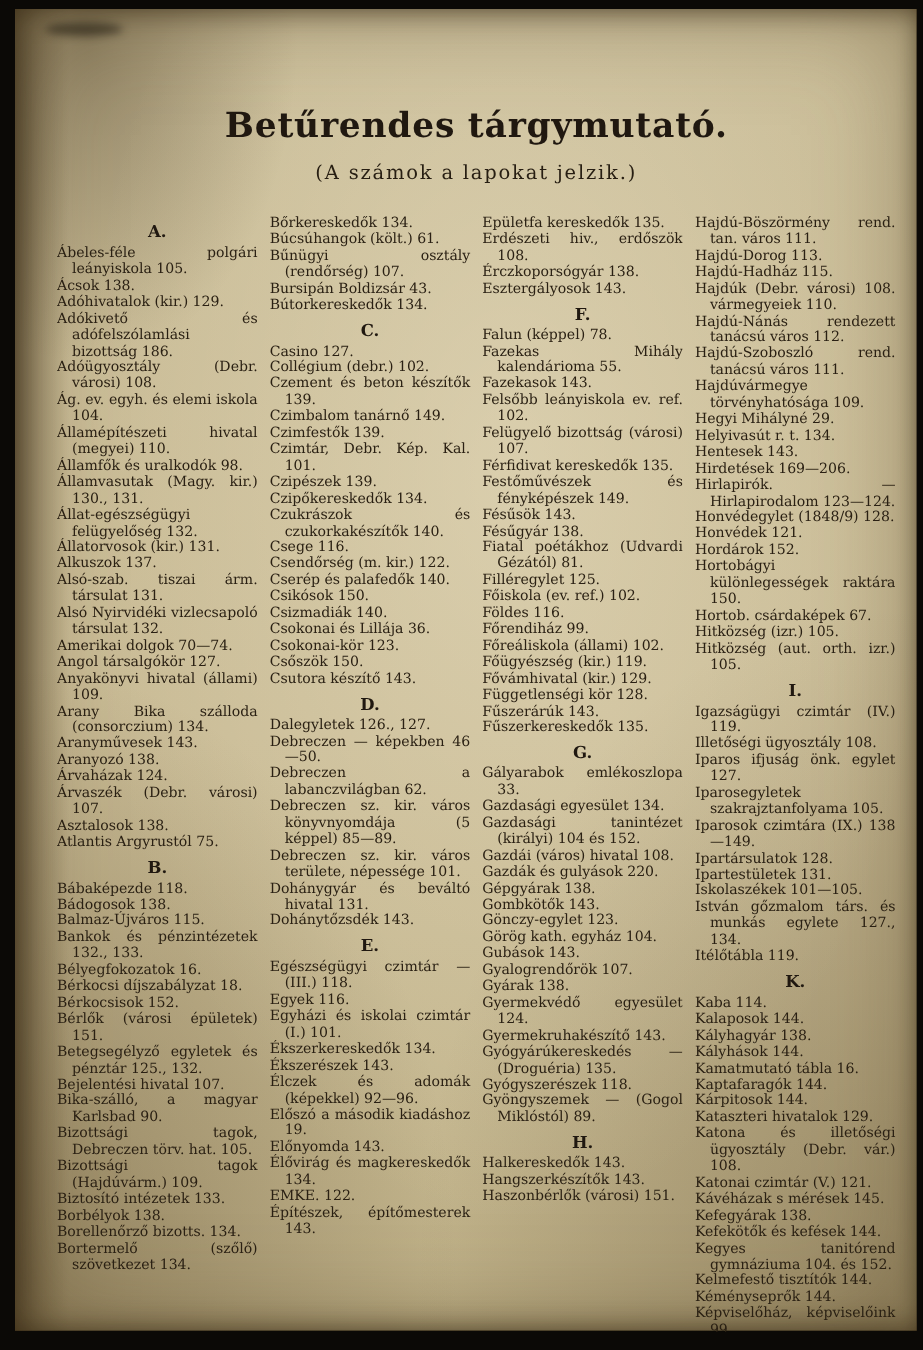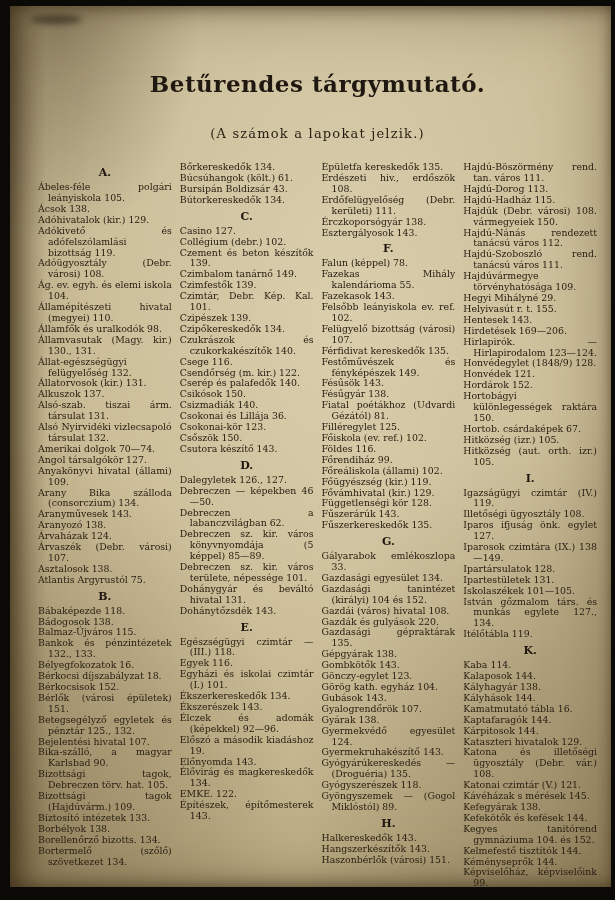--- a/index.html
+++ b/index.html
@@ -28,21 +28,21 @@
   .paper::before{
     content:"";position:absolute;left:20px;top:9px;width:52px;height:9px;
     background:rgba(18,13,6,0.50);filter:blur(3px);border-radius:50%;
   }
   .inner{position:absolute;left:0;top:0;right:0;bottom:0;padding:66px 14px 0 28px;box-sizing:border-box;}
   .title{
     margin:0;text-align:center;font-weight:bold;color:#201810;
     font-size:23px;line-height:1.05;letter-spacing:0.5px;
   }
   .subtitle{
-    margin:30px 0 0 0;text-align:center;color:#271e12;
+    margin:12px 0 0 0;text-align:center;color:#271e12;
     font-size:13px;letter-spacing:1.2px;
   }
   .columns{display:flex;gap:8px;margin-top:21px;height:744px;}
   .col{flex:1 1 0;min-width:0;overflow:hidden;}
   .entry{
     font-size:9.4px;line-height:10.9px;color:#2a2013;
     text-align:justify;padding-left:10px;text-indent:-10px;
     overflow-wrap:break-word;
   }
   .section-letter{
@@ -57,21 +57,21 @@
   <div class="paper">
     <div class="inner">
       <h1 class="title">Betűrendes tárgymutató.</h1>
       <div class="subtitle">(A számok a lapokat jelzik.)</div>
       <div class="columns">
         <div class="col">
             <div class="section-letter">A.</div>
             <div class="entry">Ábeles-féle polgári leányiskola 105.</div>
             <div class="entry">Ácsok 138.</div>
             <div class="entry">Adóhivatalok (kir.) 129.</div>
-            <div class="entry">Adókivető és adófelszólamlási bizottság 119.</div>
+            <div class="entry">Adókivető és adófelszólamlási bizottság 186.</div>
             <div class="entry">Adóügyosztály (Debr. városi) 108.</div>
             <div class="entry">Ág. ev. egyh. és elemi iskola 104.</div>
             <div class="entry">Államépítészeti hivatal (megyei) 110.</div>
             <div class="entry">Államfők és uralkodók 98.</div>
             <div class="entry">Államvasutak (Magy. kir.) 130., 131.</div>
             <div class="entry">Állat-egészségügyi felügyelőség 132.</div>
             <div class="entry">Állatorvosok (kir.) 131.</div>
             <div class="entry">Alkuszok 137.</div>
             <div class="entry">Alsó-szab. tiszai árm. társulat 131.</div>
             <div class="entry">Alsó Nyirvidéki vizlecsapoló társulat 132.</div>
@@ -100,20 +100,21 @@
             <div class="entry">Bizottsági tagok, Debreczen törv. hat. 105.</div>
             <div class="entry">Bizottsági tagok (Hajdúvárm.) 109.</div>
             <div class="entry">Biztosító intézetek 133.</div>
             <div class="entry">Borbélyok 138.</div>
             <div class="entry">Borellenőrző bizotts. 134.</div>
             <div class="entry">Bortermelő (szőlő) szövetkezet 134.</div>
           </div>
         <div class="col">
             <div class="entry">Bőrkereskedők 134.</div>
             <div class="entry">Búcsúhangok (költ.) 61.</div>
+            <div class="entry">Bűnügyi osztály (rendőrség) 107.</div>
             <div class="entry">Bursipán Boldizsár 43.</div>
             <div class="entry">Bútorkereskedők 134.</div>
             <div class="section-letter">C.</div>
             <div class="entry">Casino 127.</div>
             <div class="entry">Collégium (debr.) 102.</div>
             <div class="entry">Czement és beton készítők 139.</div>
             <div class="entry">Czimbalom tanárnő 149.</div>
             <div class="entry">Czimfestők 139.</div>
             <div class="entry">Czimtár, Debr. Kép. Kal. 101.</div>
             <div class="entry">Czipészek 139.</div>
@@ -145,21 +146,20 @@
             <div class="entry">Élczek és adomák (képekkel) 92—96.</div>
             <div class="entry">Előszó a második kiadáshoz 19.</div>
             <div class="entry">Előnyomda 143.</div>
             <div class="entry">Élővirág és magkereskedők 134.</div>
             <div class="entry">EMKE. 122.</div>
             <div class="entry">Építészek, építőmesterek 143.</div>
           </div>
         <div class="col">
             <div class="entry">Épületfa kereskedők 135.</div>
             <div class="entry">Erdészeti hiv., erdőszök 108.</div>
-            <div class="entry">Erdőfelügyelőség (Debr. kerületi) 111.</div>
             <div class="entry">Érczkoporsógyár 138.</div>
             <div class="entry">Esztergályosok 143.</div>
             <div class="section-letter">F.</div>
             <div class="entry">Falun (képpel) 78.</div>
             <div class="entry">Fazekas Mihály kalendárioma 55.</div>
             <div class="entry">Fazekasok 143.</div>
             <div class="entry">Felsőbb leányiskola ev. ref. 102.</div>
             <div class="entry">Felügyelő bizottság (városi) 107.</div>
             <div class="entry">Férfidivat kereskedők 135.</div>
             <div class="entry">Festőművészek és fényképészek 149.</div>
@@ -175,21 +175,20 @@
             <div class="entry">Fővámhivatal (kir.) 129.</div>
             <div class="entry">Függetlenségi kör 128.</div>
             <div class="entry">Fűszerárúk 143.</div>
             <div class="entry">Fűszerkereskedők 135.</div>
             <div class="section-letter">G.</div>
             <div class="entry">Gályarabok emlékoszlopa 33.</div>
             <div class="entry">Gazdasági egyesület 134.</div>
             <div class="entry">Gazdasági tanintézet (királyi) 104 és 152.</div>
             <div class="entry">Gazdái (város) hivatal 108.</div>
             <div class="entry">Gazdák és gulyások 220.</div>
-            <div class="entry">Gazdasági gépraktárak 135.</div>
             <div class="entry">Gépgyárak 138.</div>
             <div class="entry">Gombkötők 143.</div>
             <div class="entry">Gönczy-egylet 123.</div>
             <div class="entry">Görög kath. egyház 104.</div>
             <div class="entry">Gubások 143.</div>
             <div class="entry">Gyalogrendőrök 107.</div>
             <div class="entry">Gyárak 138.</div>
             <div class="entry">Gyermekvédő egyesület 124.</div>
             <div class="entry">Gyermekruhakészítő 143.</div>
             <div class="entry">Gyógyárúkereskedés — (Droguéria) 135.</div>
@@ -197,40 +196,41 @@
             <div class="entry">Gyöngyszemek — (Gogol Miklóstól) 89.</div>
             <div class="section-letter">H.</div>
             <div class="entry">Halkereskedők 143.</div>
             <div class="entry">Hangszerkészítők 143.</div>
             <div class="entry">Haszonbérlők (városi) 151.</div>
           </div>
         <div class="col">
             <div class="entry">Hajdú-Böszörmény rend. tan. város 111.</div>
             <div class="entry">Hajdú-Dorog 113.</div>
             <div class="entry">Hajdú-Hadház 115.</div>
-            <div class="entry">Hajdúk (Debr. városi) 108. vármegyeiek 150.</div>
+            <div class="entry">Hajdúk (Debr. városi) 108. vármegyeiek 110.</div>
             <div class="entry">Hajdú-Nánás rendezett tanácsú város 112.</div>
             <div class="entry">Hajdú-Szoboszló rend. tanácsú város 111.</div>
             <div class="entry">Hajdúvármegye törvényhatósága 109.</div>
             <div class="entry">Hegyi Mihályné 29.</div>
-            <div class="entry">Helyivasút r. t. 155.</div>
+            <div class="entry">Helyivasút r. t. 134.</div>
             <div class="entry">Hentesek 143.</div>
             <div class="entry">Hirdetések 169—206.</div>
             <div class="entry">Hirlapirók. — Hirlapirodalom 123—124.</div>
             <div class="entry">Honvédegylet (1848/9) 128.</div>
             <div class="entry">Honvédek 121.</div>
             <div class="entry">Hordárok 152.</div>
             <div class="entry">Hortobágyi különlegességek raktára 150.</div>
             <div class="entry">Hortob. csárdaképek 67.</div>
             <div class="entry">Hitközség (izr.) 105.</div>
             <div class="entry">Hitközség (aut. orth. izr.) 105.</div>
             <div class="section-letter">I.</div>
             <div class="entry">Igazságügyi czimtár (IV.) 119.</div>
             <div class="entry">Illetőségi ügyosztály 108.</div>
             <div class="entry">Iparos ifjuság önk. egylet 127.</div>
+            <div class="entry">Iparosegyletek szakrajztanfolyama 105.</div>
             <div class="entry">Iparosok czimtára (IX.) 138—149.</div>
             <div class="entry">Ipartársulatok 128.</div>
             <div class="entry">Ipartestületek 131.</div>
             <div class="entry">Iskolaszékek 101—105.</div>
             <div class="entry">István gőzmalom társ. és munkás egylete 127., 134.</div>
             <div class="entry">Itélőtábla 119.</div>
             <div class="section-letter">K.</div>
             <div class="entry">Kaba 114.</div>
             <div class="entry">Kalaposok 144.</div>
             <div class="entry">Kályhagyár 138.</div>

